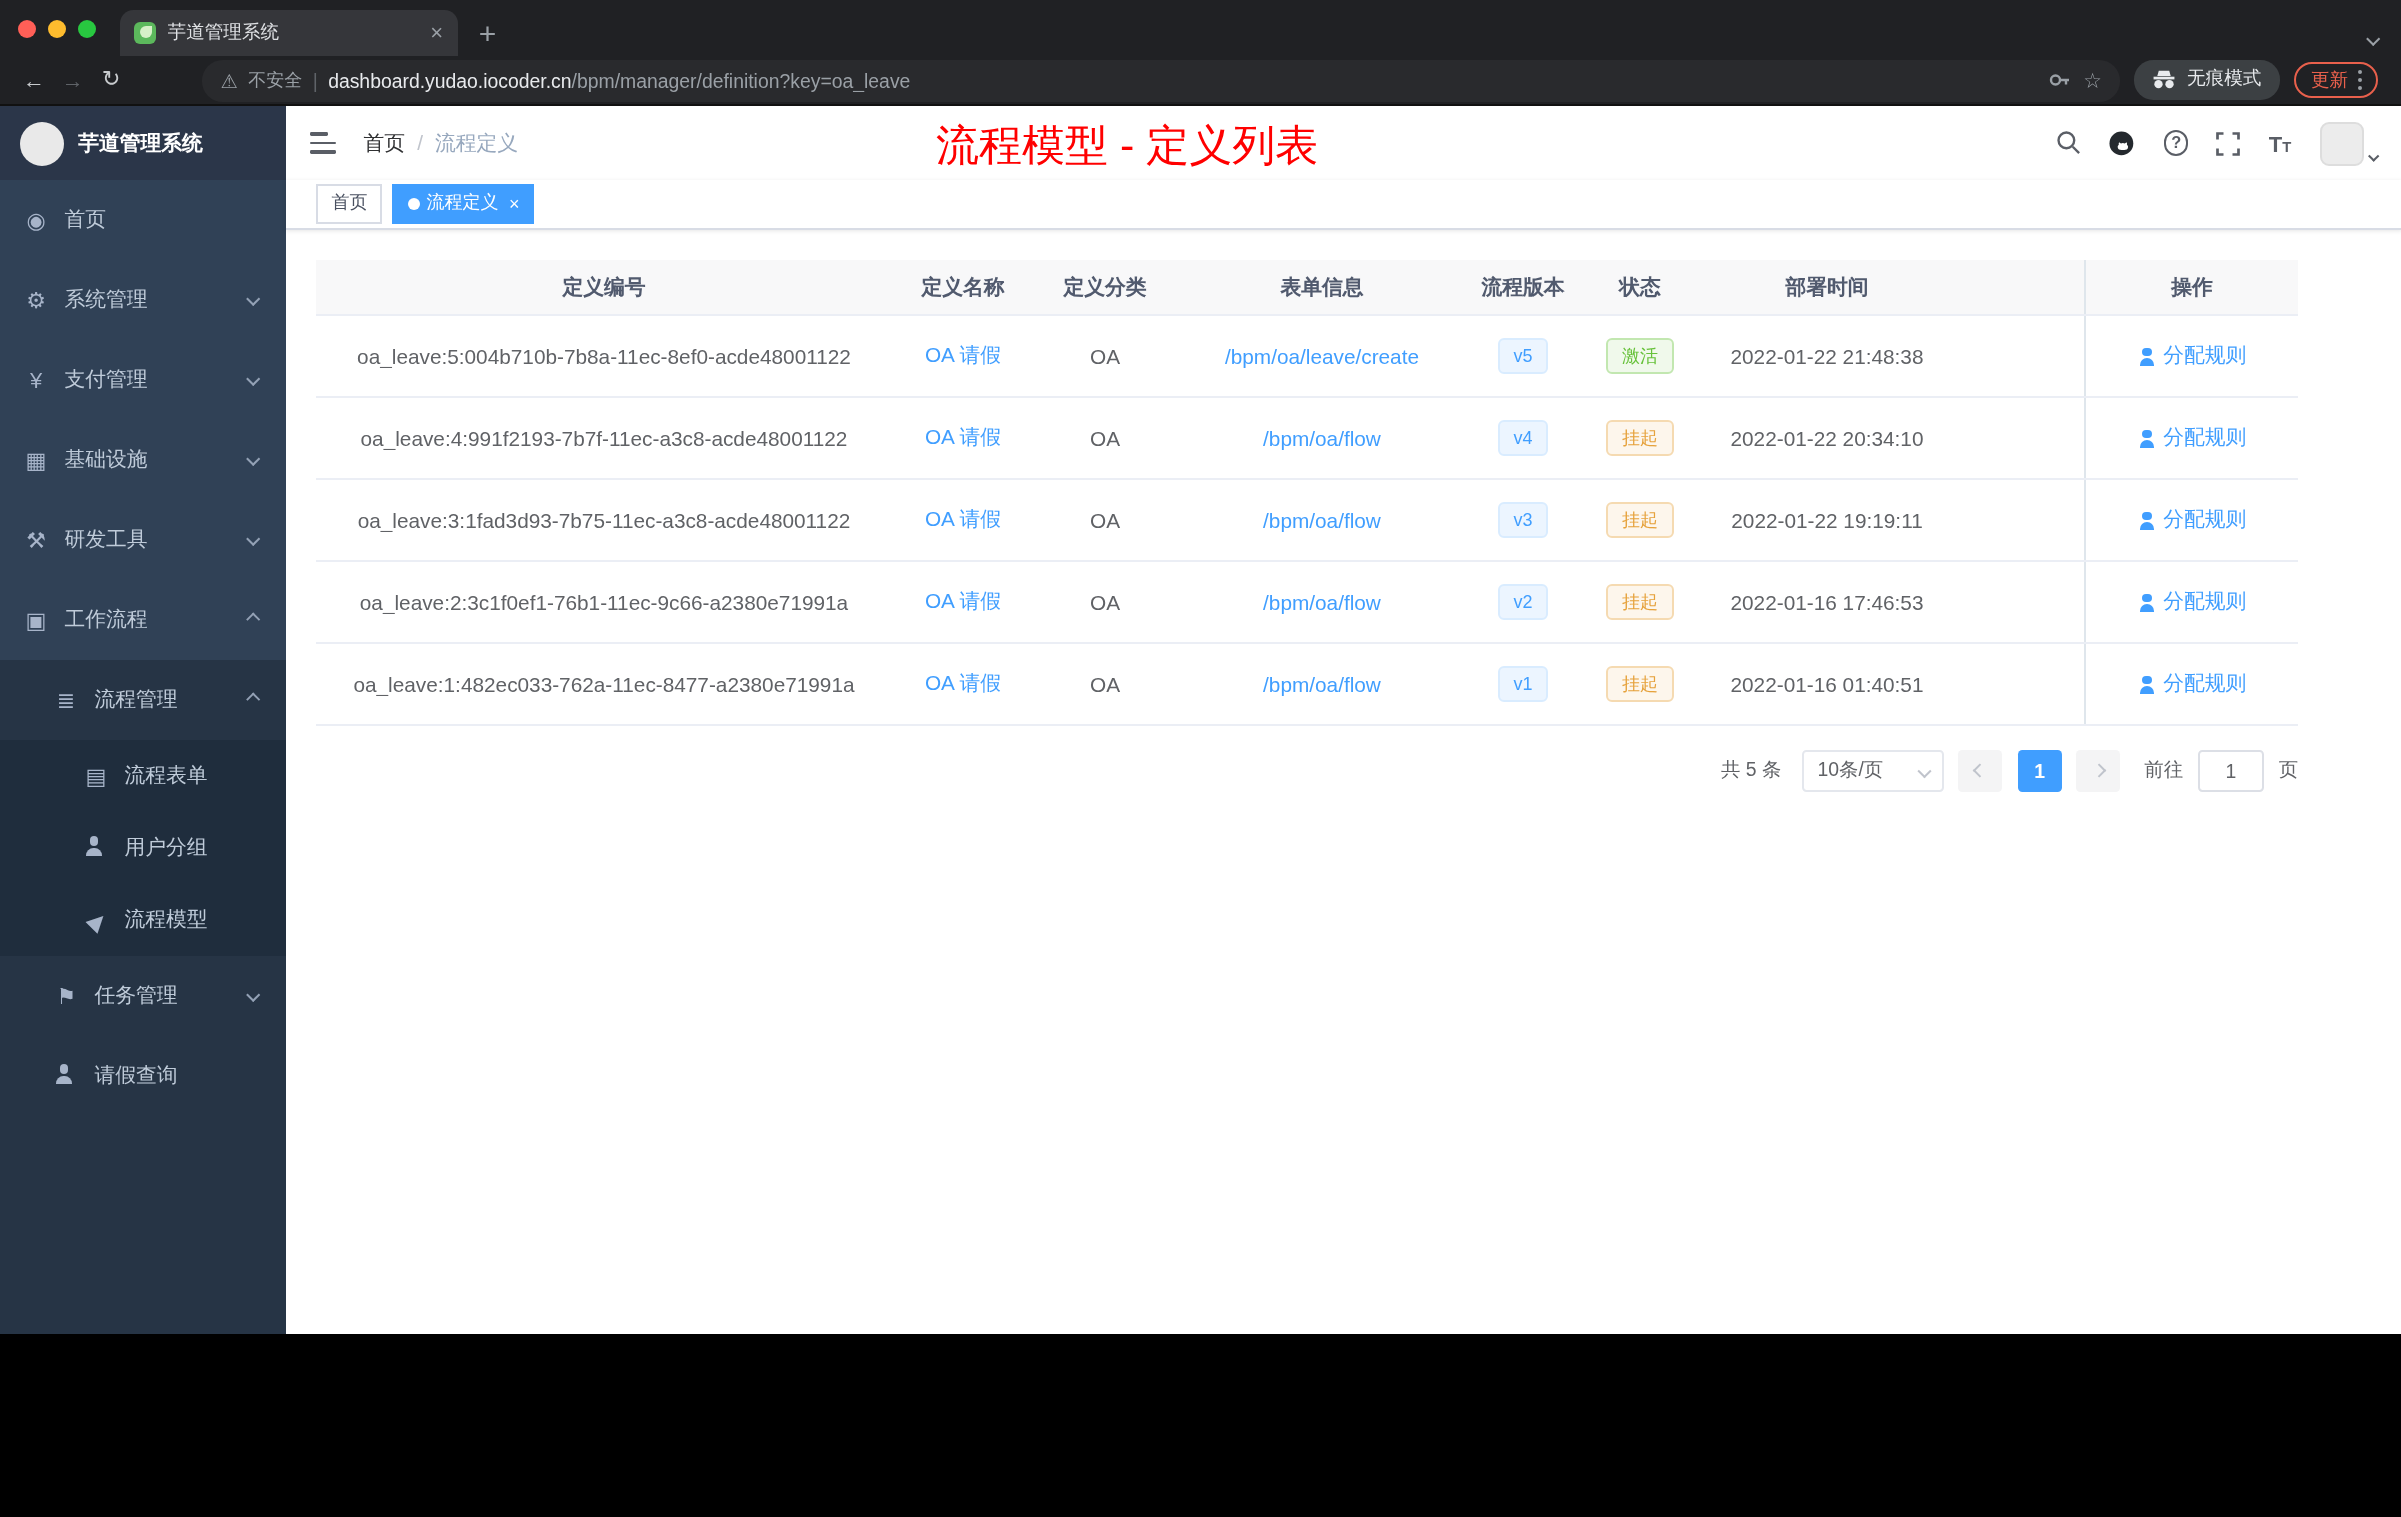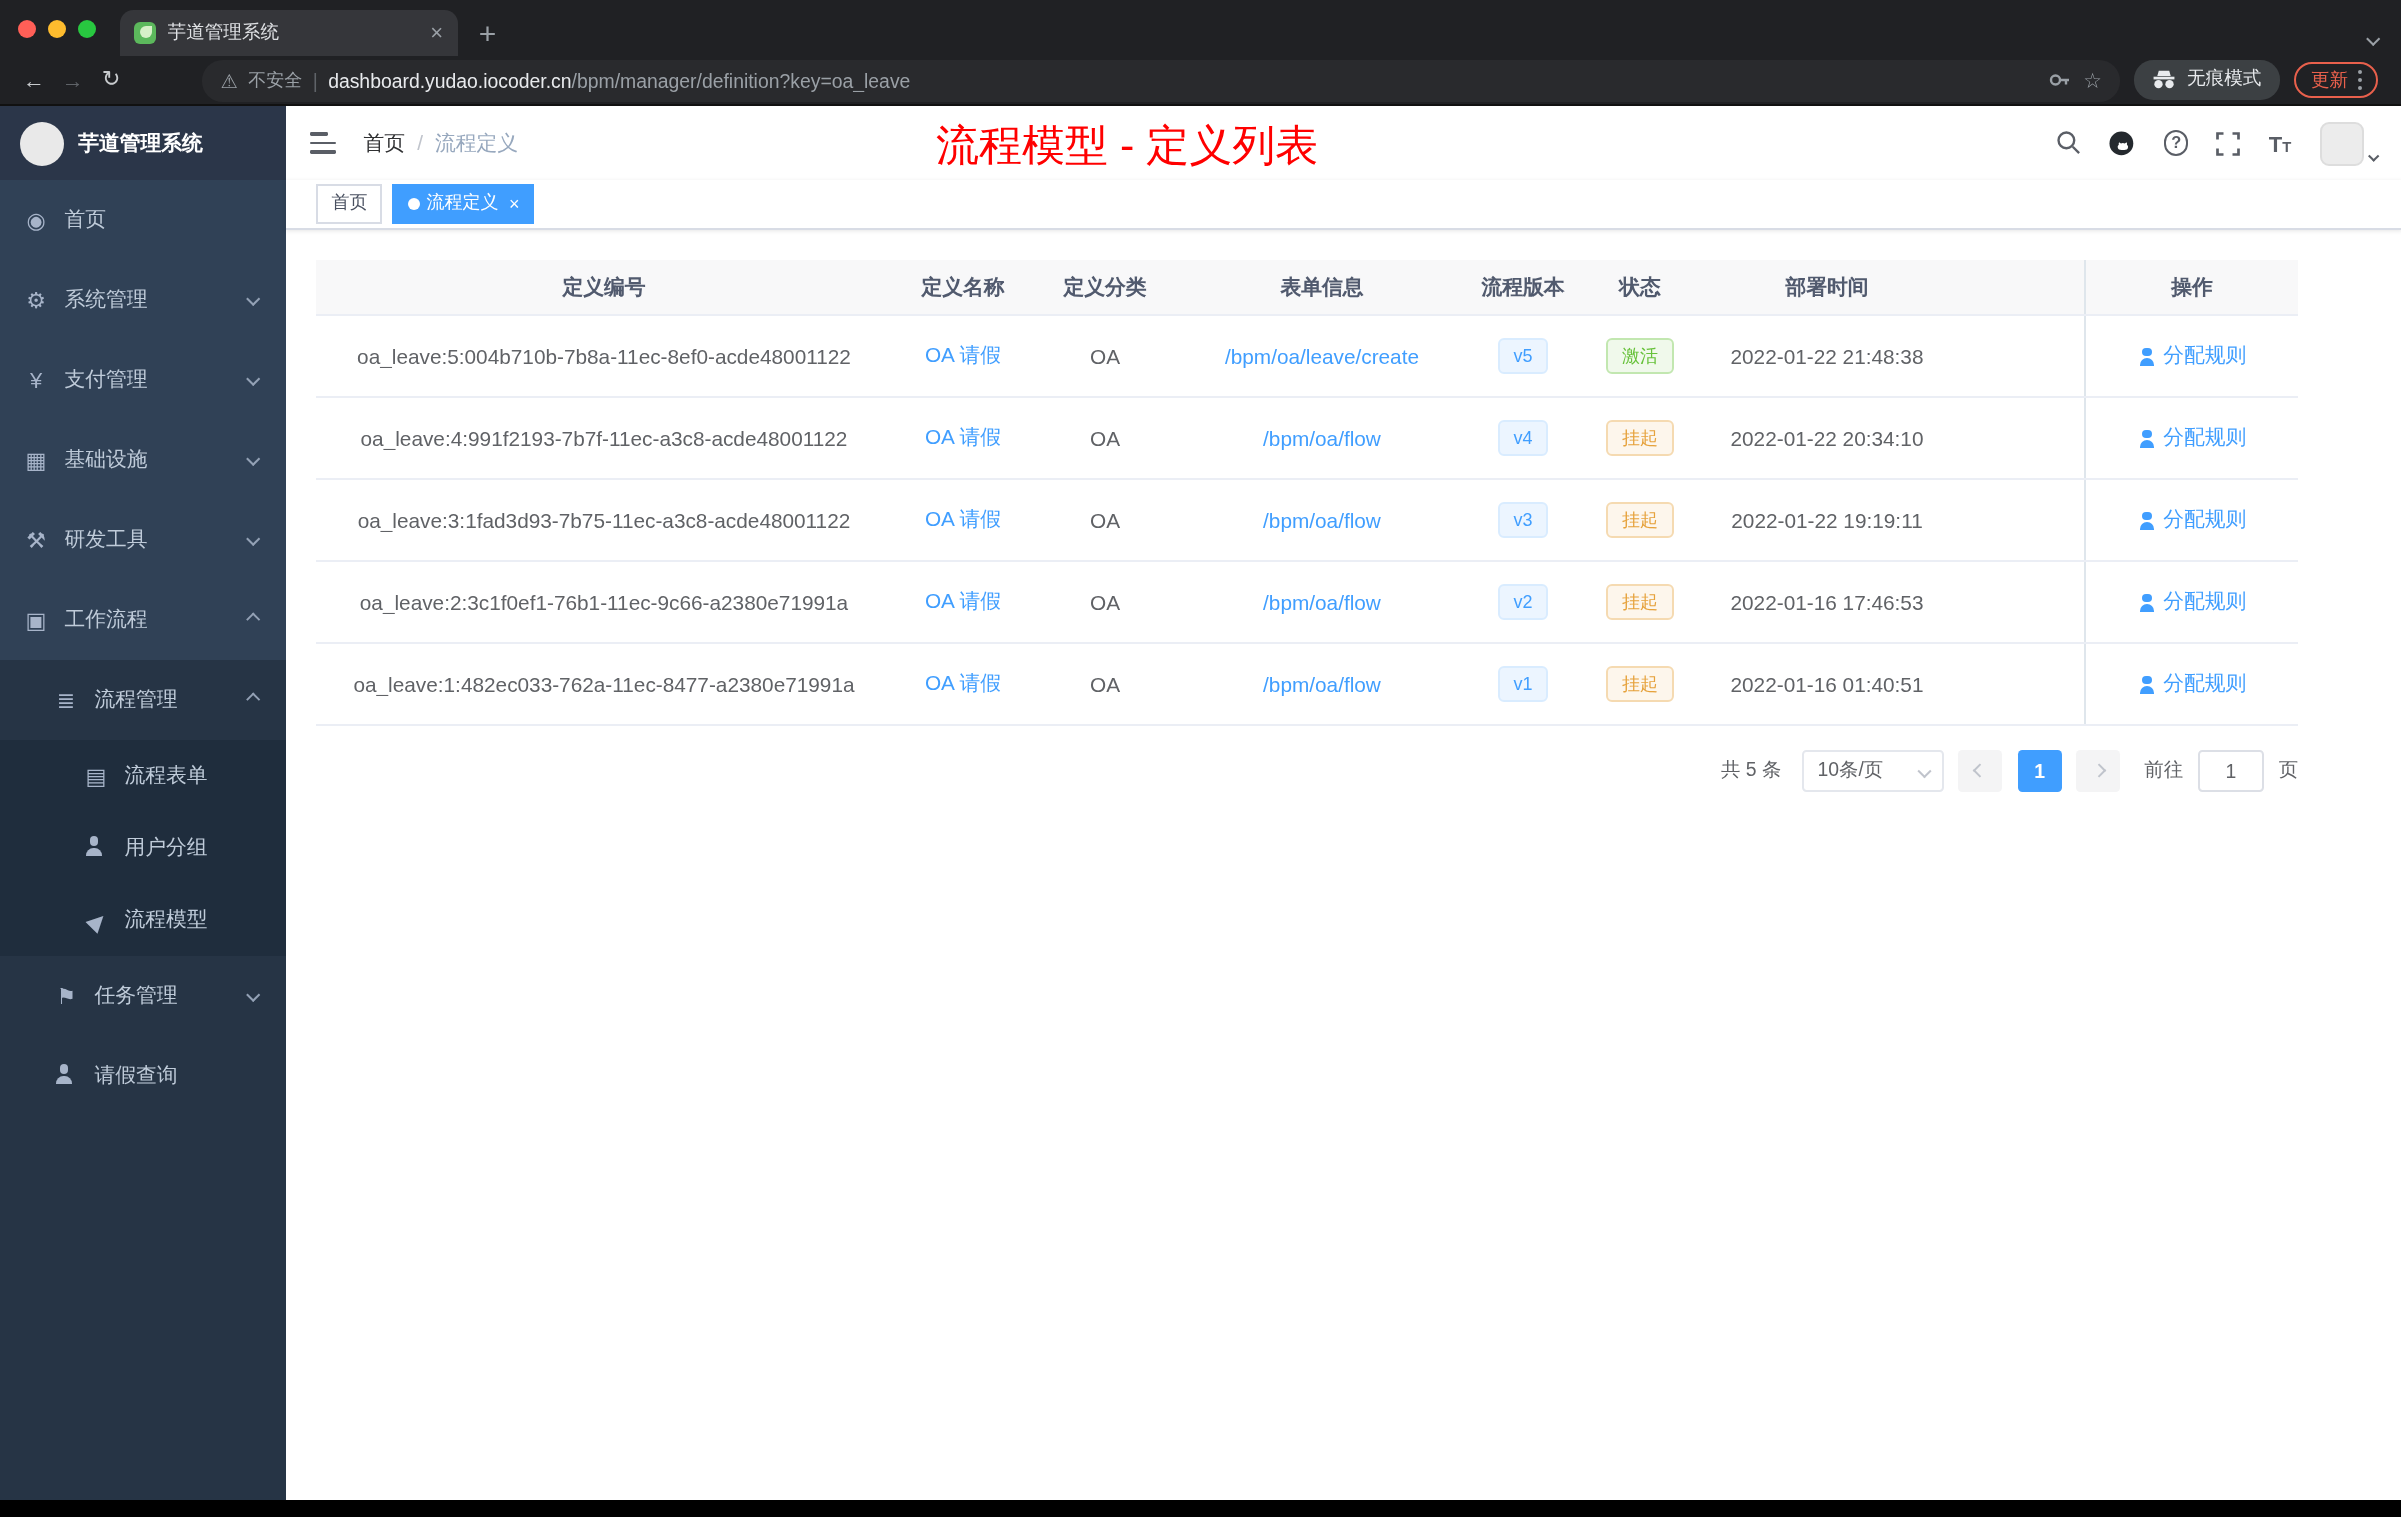--- a/index.html
+++ b/index.html
@@ -1,17 +1,17 @@
 <!DOCTYPE html>
 <html style="font-size:12px"><head>
 <meta charset="utf-8">
 <style>
   *{margin:0;padding:0;box-sizing:border-box}
   html,body{margin:0;overflow:hidden;background:#000}
-  #stage{width:2401px;height:1500px;overflow:hidden}
+  #stage{width:2401px;height:1334px;overflow:hidden}
   #viewport{width:1201px;height:759px;transform:scale(2);transform-origin:0 0;
     font-family:"Liberation Sans","DejaVu Sans",sans-serif;background:#fff;position:relative}
 
   
   .tabstrip{height:28px;background:#202124;display:flex;align-items:flex-end;position:relative}
   .traffic{display:flex;gap:6px;padding:0 12px 0 9px;align-self:center}
   .light{width:9px;height:9px;border-radius:50%;display:inline-block}
   .light.red{background:#ff5f57}.light.yellow{background:#febc2e}.light.green{background:#28c840}
   .tab{width:169px;height:23px;background:#35363a;border-radius:6.7px 6.7px 0 0;display:flex;align-items:center;padding:0 7.4px;gap:6px}
   .favicon{width:10.4px;height:10.4px;border-radius:3px;background:#5cb85c;flex-shrink:0;position:relative}

